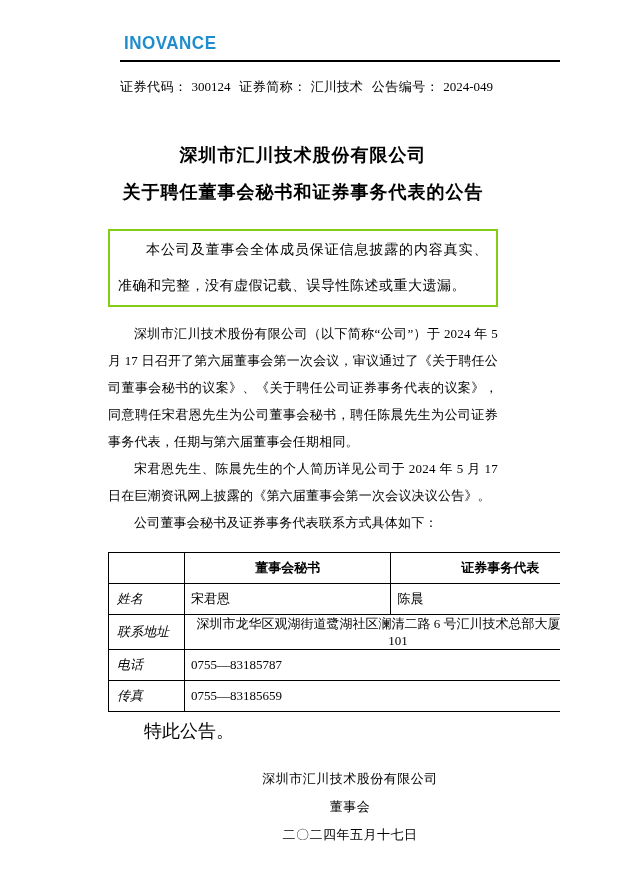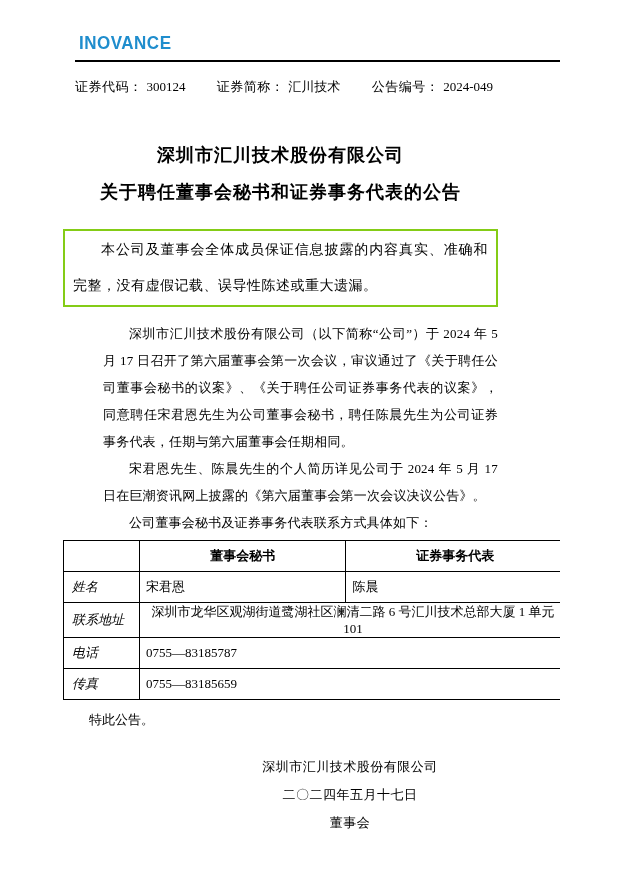--- a/index.html
+++ b/index.html
@@ -4,20 +4,21 @@
 <style>
   html, body { margin: 0; padding: 0; background: #ffffff; }
   .page {
     width: 560px; height: 885px;
     background: #ffffff;
     font-family: "Liberation Serif", "DejaVu Serif", serif;
     color: #000;
     overflow: hidden;
     position: relative;
     box-sizing: border-box;
+    padding-left: 45px;
   }
   .content { padding: 0 62px 0 63px; }
 
   
   .logo {
     margin: 35px 0 0 16px;
     font-family: "Liberation Sans", "DejaVu Sans", sans-serif;
     font-weight: bold;
     font-size: 17px;
     letter-spacing: 0.5px;
@@ -60,36 +61,36 @@
   .disclaimer-box p {
     margin: 0;
     font-size: 14px;
     line-height: 36px;
     text-indent: 2em;
     text-align: justify;
     letter-spacing: 0.5px;
   }
 
   
-  .body-text { margin-top: 13px; margin-left: 40px; }
+  .body-text { margin-top: 13px; }
   .body-text p {
     margin: 0;
     font-size: 13px;
     line-height: 27px;
     letter-spacing: 0.2px;
     text-indent: 2em;
     text-align: justify;
     text-justify: inter-ideograph;
   }
 
   
   table.contact {
     border-collapse: collapse;
     width: 502px;
-    margin-top: 4px;
+    margin-top: 16px;
     font-size: 13px;
   }
   table.contact td {
     border: 1px solid #000;
     height: 30px;
     padding: 0 6px;
     vertical-align: middle;
   }
   table.contact td.hdr {
     font-family: "Liberation Sans", "DejaVu Sans", sans-serif;
@@ -97,21 +98,21 @@
     text-align: center;
   }
   table.contact td.lbl { text-align: left; padding-left: 8px; font-style: italic; }
   table.contact td.ctr { }
   table.contact td.lft { text-align: center; padding-left: 8px; }
   table.contact td.lftpad { text-align: left; padding-left: 14px; }
 
   
   .closing {
     margin-top: 6px;
-    font-size: 13px;
+    font-size: 18px;
     line-height: 27px;
     text-indent: 2em;
   }
   .signature {
     margin-top: 20px;
     margin-left: auto;
     margin-right: 18px;
     width: 260px;
     text-align: center;
     font-size: 13px;
@@ -179,18 +180,18 @@
           <td class="lbl">传真</td>
           <td class="ctr" colspan="2">0755—83185659</td>
         </tr>
       </tbody>
     </table>
 
     <div class="closing">特此公告。</div>
 
     <div class="signature">
       <div>深圳市汇川技术股份有限公司</div>
+      <div>董事会</div>
       <div>二〇二四年五月十七日</div>
-      <div>董事会</div>
     </div>
 
   </div>
 </div>
 
 </body></html>

